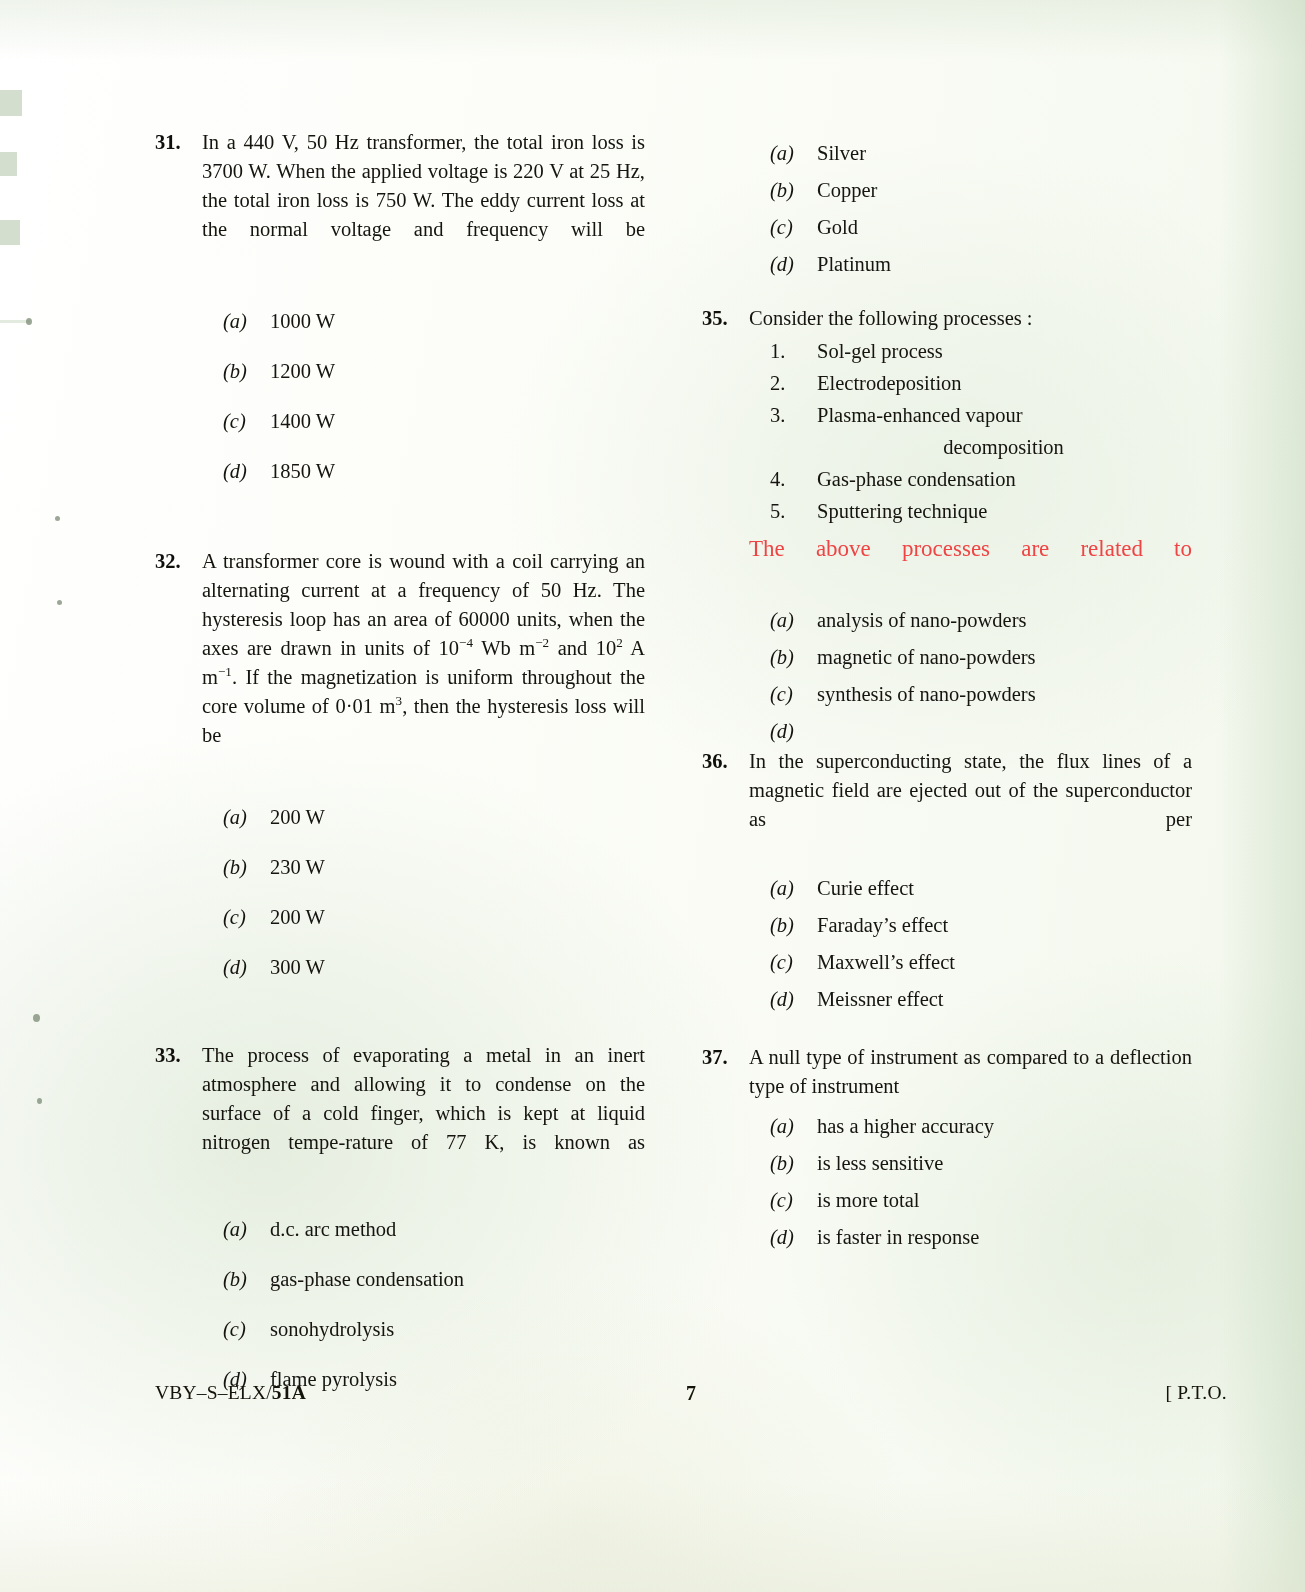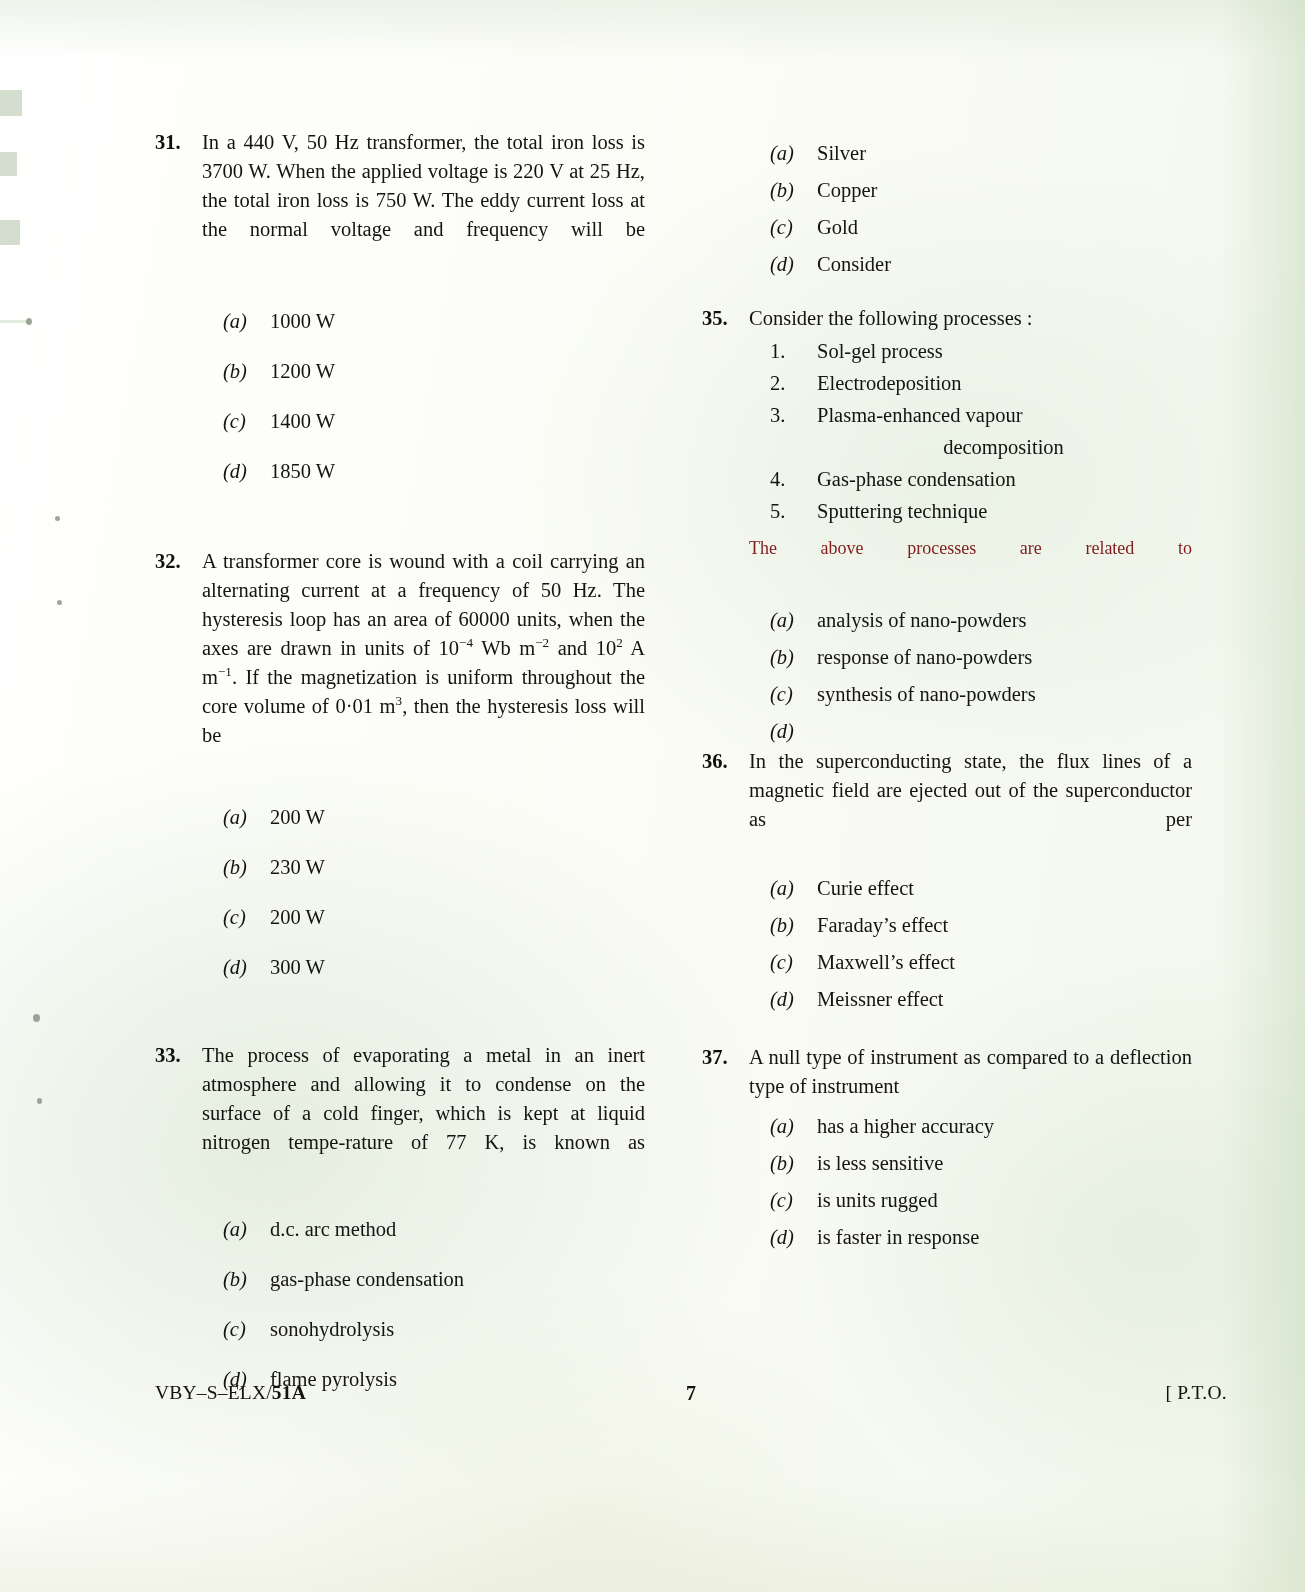--- a/index.html
+++ b/index.html
@@ -149,23 +149,23 @@
     left: 68px;
     top: 0;
   }
   .nitem .wrap2 {
     display: block;
     text-align: center;
     padding-right: 2px;
   }
   .lead-line {
     padding-left: 47px;
-    font-size: 18px;
+    font-size: 23px;
     line-height: 29px;
-    color: #7f1d1d;
+    color: #ef4444;
     text-align: justify;
   }
   .lead-line::after {
     content: "";
     display: inline-block;
     width: 100%;
   }
 
   sup { font-size: 0.64em; vertical-align: super; line-height: 0; }
 
@@ -311,21 +311,21 @@
           <div class="opt opt-narrow">
             <span class="olabel">(b)</span>
             <span class="otext">Copper</span>
           </div>
           <div class="opt opt-narrow">
             <span class="olabel">(c)</span>
             <span class="otext">Gold</span>
           </div>
           <div class="opt opt-narrow">
             <span class="olabel">(d)</span>
-            <span class="otext">Consider</span>
+            <span class="otext">Platinum</span>
           </div>
         </div>
       </div>
 
       <div class="gap-md" style="height:26px;"></div>
 
       <div class="qblock">
         <div class="qhead">
           <span class="qnum">35.</span>
           <span class="qtext nojust">Consider the following processes :</span>
@@ -354,21 +354,21 @@
           </div>
         </div>
         <div class="lead-line" style="margin-top:7px;">The above processes are related to</div>
         <div class="opts">
           <div class="opt opt-narrow" style="margin-top:14px;">
             <span class="olabel">(a)</span>
             <span class="otext">analysis of nano-powders</span>
           </div>
           <div class="opt opt-narrow">
             <span class="olabel">(b)</span>
-            <span class="otext">response of nano-powders</span>
+            <span class="otext">magnetic of nano-powders</span>
           </div>
           <div class="opt opt-narrow">
             <span class="olabel">(c)</span>
             <span class="otext">synthesis of nano-powders</span>
           </div>
           <div class="opt opt-narrow">
             <span class="olabel">(d)</span>
           </div>
         </div>
       </div>
@@ -411,21 +411,21 @@
           <div class="opt opt-narrow" style="margin-top:11px;">
             <span class="olabel">(a)</span>
             <span class="otext">has a higher accuracy</span>
           </div>
           <div class="opt opt-narrow">
             <span class="olabel">(b)</span>
             <span class="otext">is less sensitive</span>
           </div>
           <div class="opt opt-narrow">
             <span class="olabel">(c)</span>
-            <span class="otext">is units rugged</span>
+            <span class="otext">is more total</span>
           </div>
           <div class="opt opt-narrow">
             <span class="olabel">(d)</span>
             <span class="otext">is faster in response</span>
           </div>
         </div>
       </div>
 
     </div>
 

